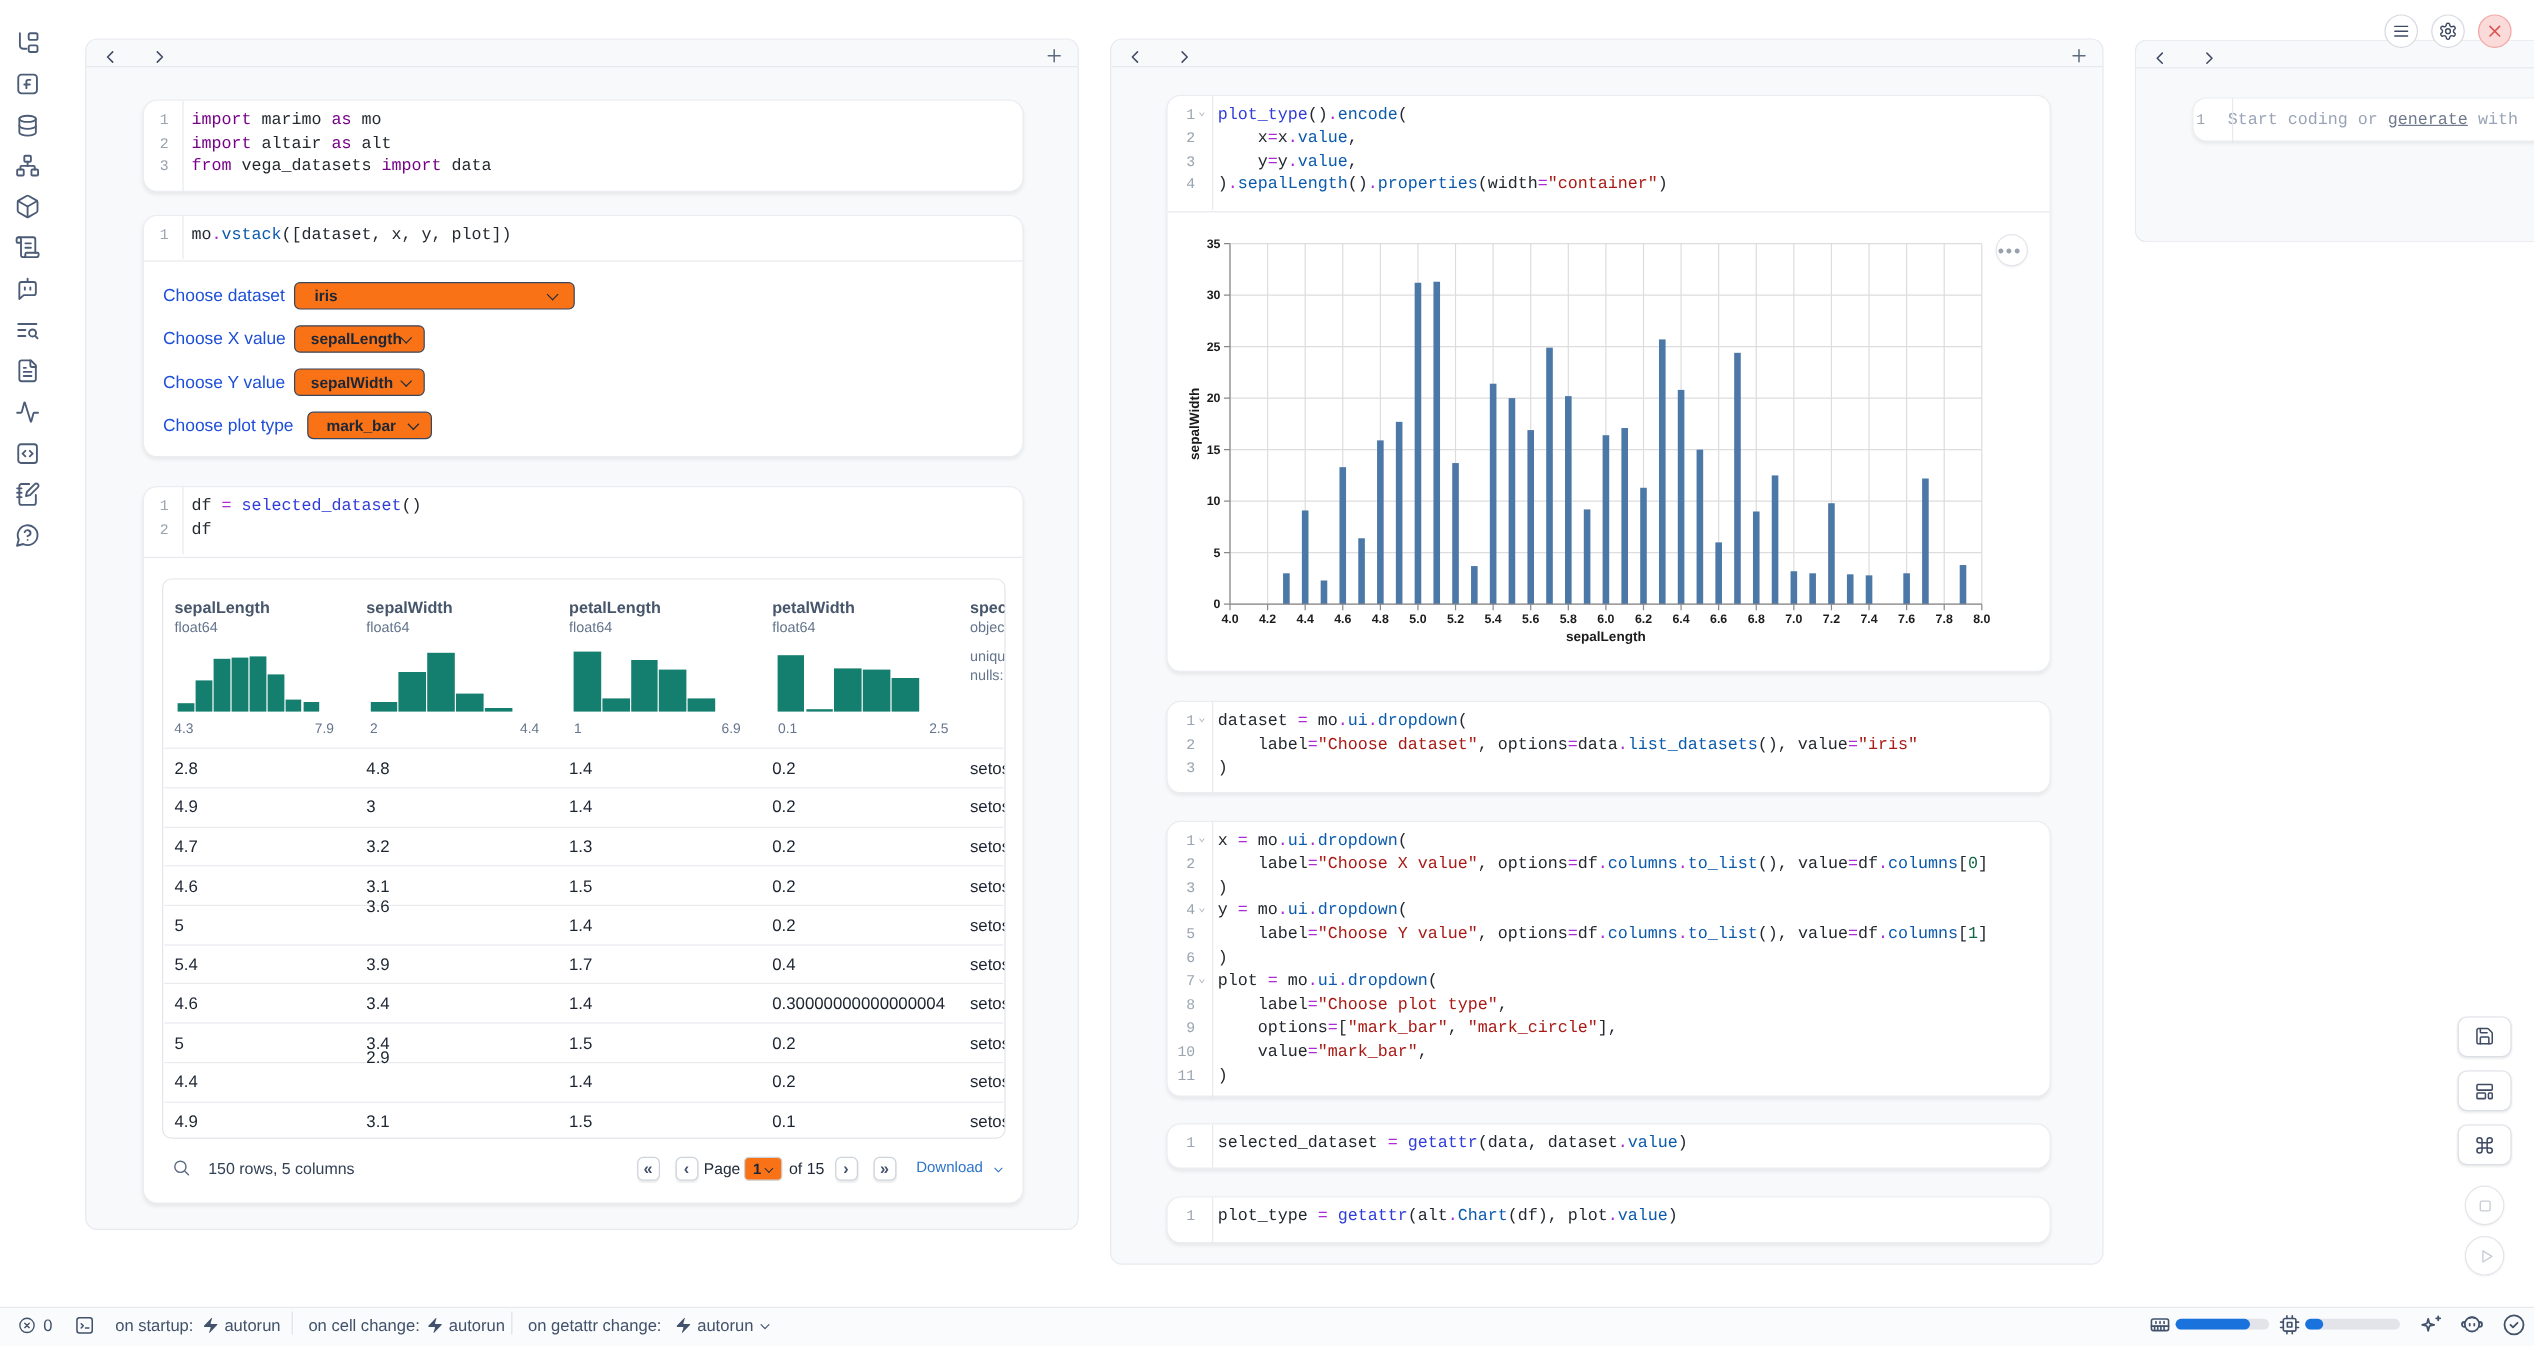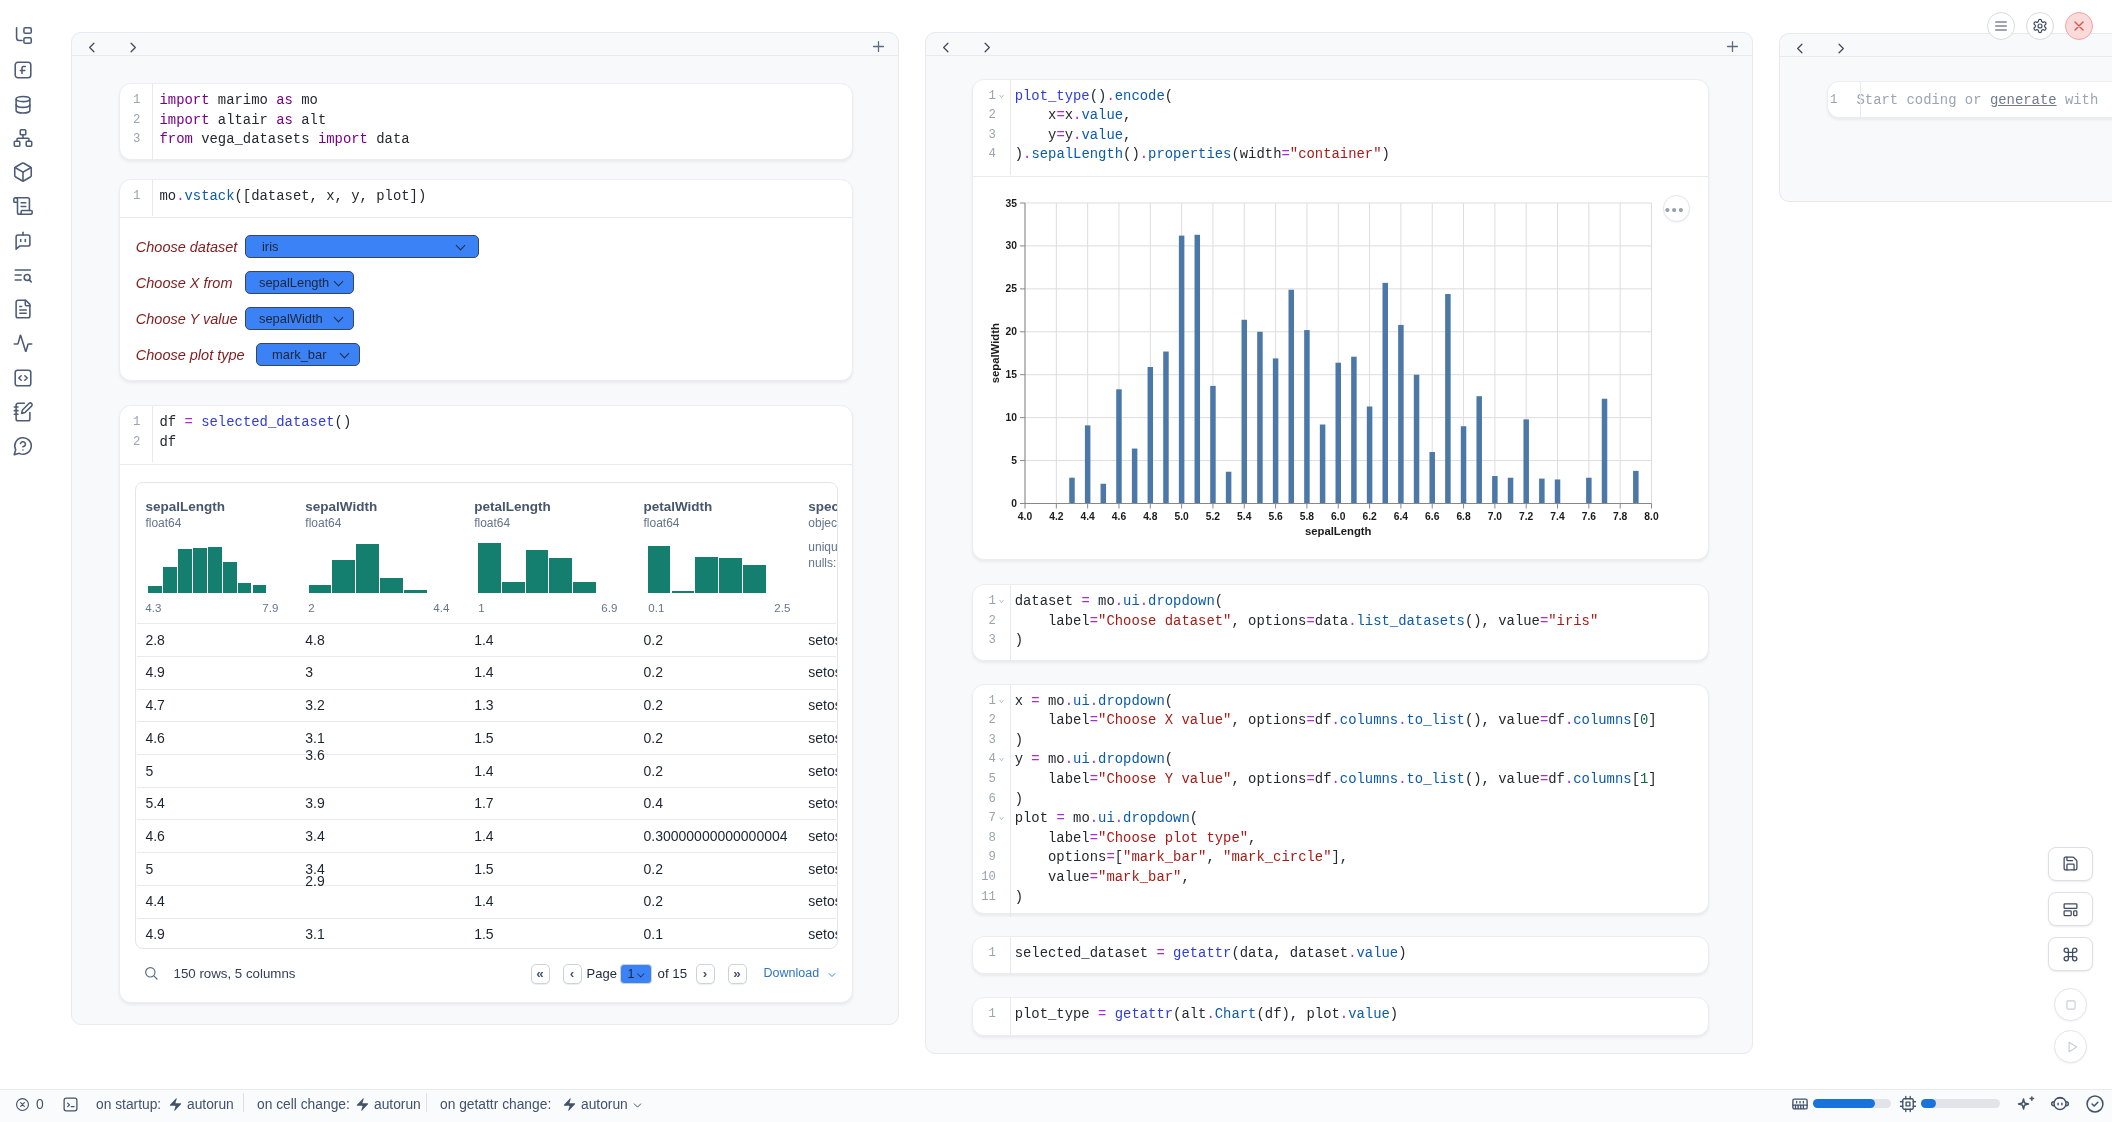--- a/index.html
+++ b/index.html
@@ -13,23 +13,23 @@
 .ln { flex:none; text-align:right; color:#9aa4b0; font-size:12.3px; padding-right:11px; }
 .c2 .ln { padding-right:5.5px; }
 .c2 .ct { padding-left:13.2px; }
 .ct { padding-left:8px; }
 .gut { position:absolute; top:0; bottom:0; width:1px; background:#e7e9ed; }
 .fold { position:absolute; color:#a8b0bc; font-size:10px; margin-top:-2px; }
 i { font-style:normal; }
 .k { color:#770088; } .o { color:#ad2bd5; } .f { color:#2f3cd8; }
 .p { color:#0c5aac; } .s { color:#a81a15; } .n { color:#116644; }
 .divider { position:absolute; left:0; right:0; height:1px; background:#e7e9ed; }
-.uirow { position:absolute; font-size:14.5px; color:#7f1d1d;font-style:italic; }
-.selbox { position:absolute; height:23px; background:#3b82f6; border:1px solid #39455c; border-radius:5px;
-  font-size:12.9px; color:#1c2636; }
+.uirow { position:absolute; font-size:14.5px; color:#1d4ed8; }
+.selbox { position:absolute; height:23px; background:#f97316; border:1px solid #39455c; border-radius:5px;
+  font-size:12.9px; color:#1c2636;font-weight:bold; }
 .selbox span { position:absolute; top:3px; }
 .chev { position:absolute; width:9px; height:9px; }
 .chev:before { content:""; position:absolute; left:0; top:0; width:6px; height:6px;
   border-right:1.8px solid #222c3d; border-bottom:1.8px solid #222c3d; transform:rotate(45deg); }
 .tbl { position:absolute; background:#fff; border:1px solid #e2e5ea; border-radius:8px; overflow:hidden; }
 .thead { position:absolute; font-weight:bold; font-size:13.5px; color:#47566b; white-space:nowrap; }
 .ttype { position:absolute; font-size:12px; color:#64748b; white-space:nowrap; }
 .hb { position:absolute; background:#147f6e; }
 .hlab { position:absolute; font-size:11.5px; color:#64748b; }
 .trow { position:absolute; left:0.5px; right:0.5px; height:1px; background:#e8eaee; }
@@ -156,21 +156,21 @@
   <div class="codewrap">
    <div class="gut" style="left:32px"></div>
 <div class="cl"><span class="ln" style="width:32px">1</span><span class="ct">mo<i class="o">.</i><i class="p">vstack</i>([dataset, x, y, plot])</span></div>
   </div>
   <div class="divider" style="top:37.6px"></div>
   <div class="uirow" style="left:16.3px;top:59.5px">Choose dataset</div>
   <div class="selbox" style="left:125.5px;top:55.6px;width:234px">
         <span style="left:16px">iris</span>
         <span class="chev" style="right:12px;top:6px"></span>
       </div>
-  <div class="uirow" style="left:16.3px;top:95.5px">Choose X from</div>
+  <div class="uirow" style="left:16.3px;top:95.5px">Choose X value</div>
   <div class="selbox" style="left:125.5px;top:91.6px;width:109px">
         <span style="left:13px">sepalLength</span>
         <span class="chev" style="right:9px;top:6px"></span>
       </div>
   <div class="uirow" style="left:16.3px;top:131.5px">Choose Y value</div>
   <div class="selbox" style="left:125.5px;top:127.6px;width:109px">
         <span style="left:13px">sepalWidth</span>
         <span class="chev" style="right:9px;top:6px"></span>
       </div>
   <div class="uirow" style="left:16.3px;top:167.5px">Choose plot type</div>

